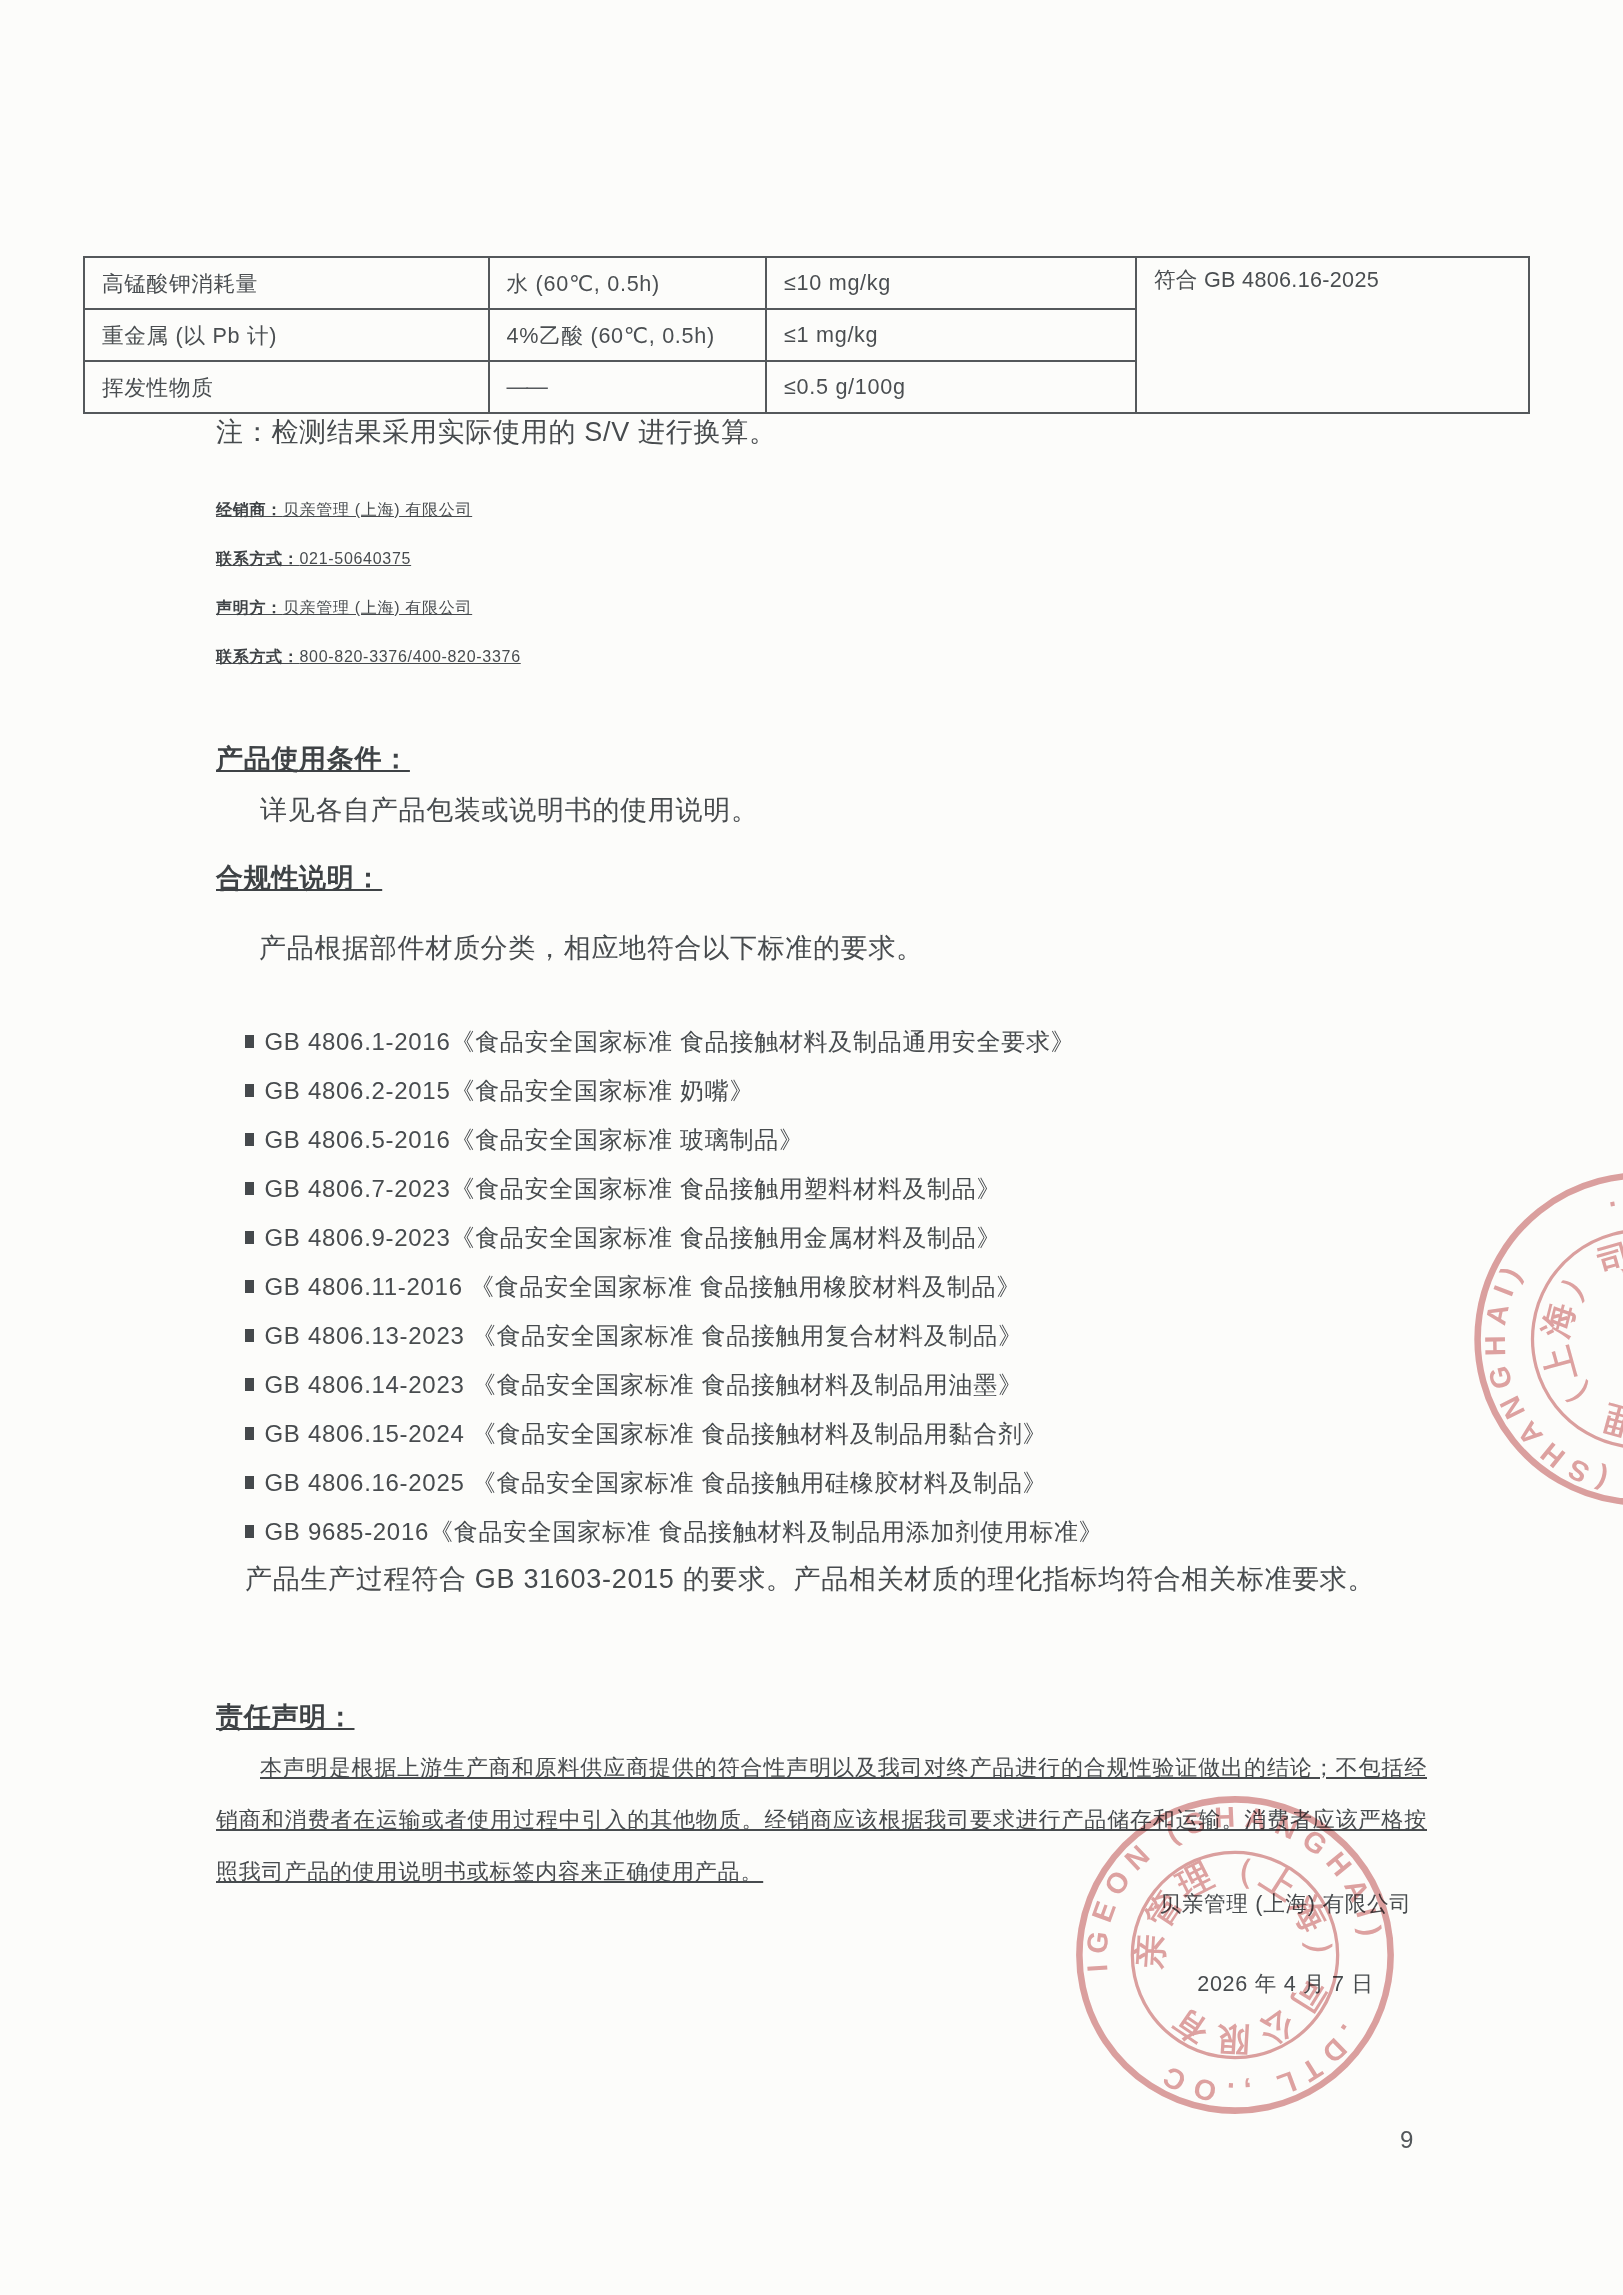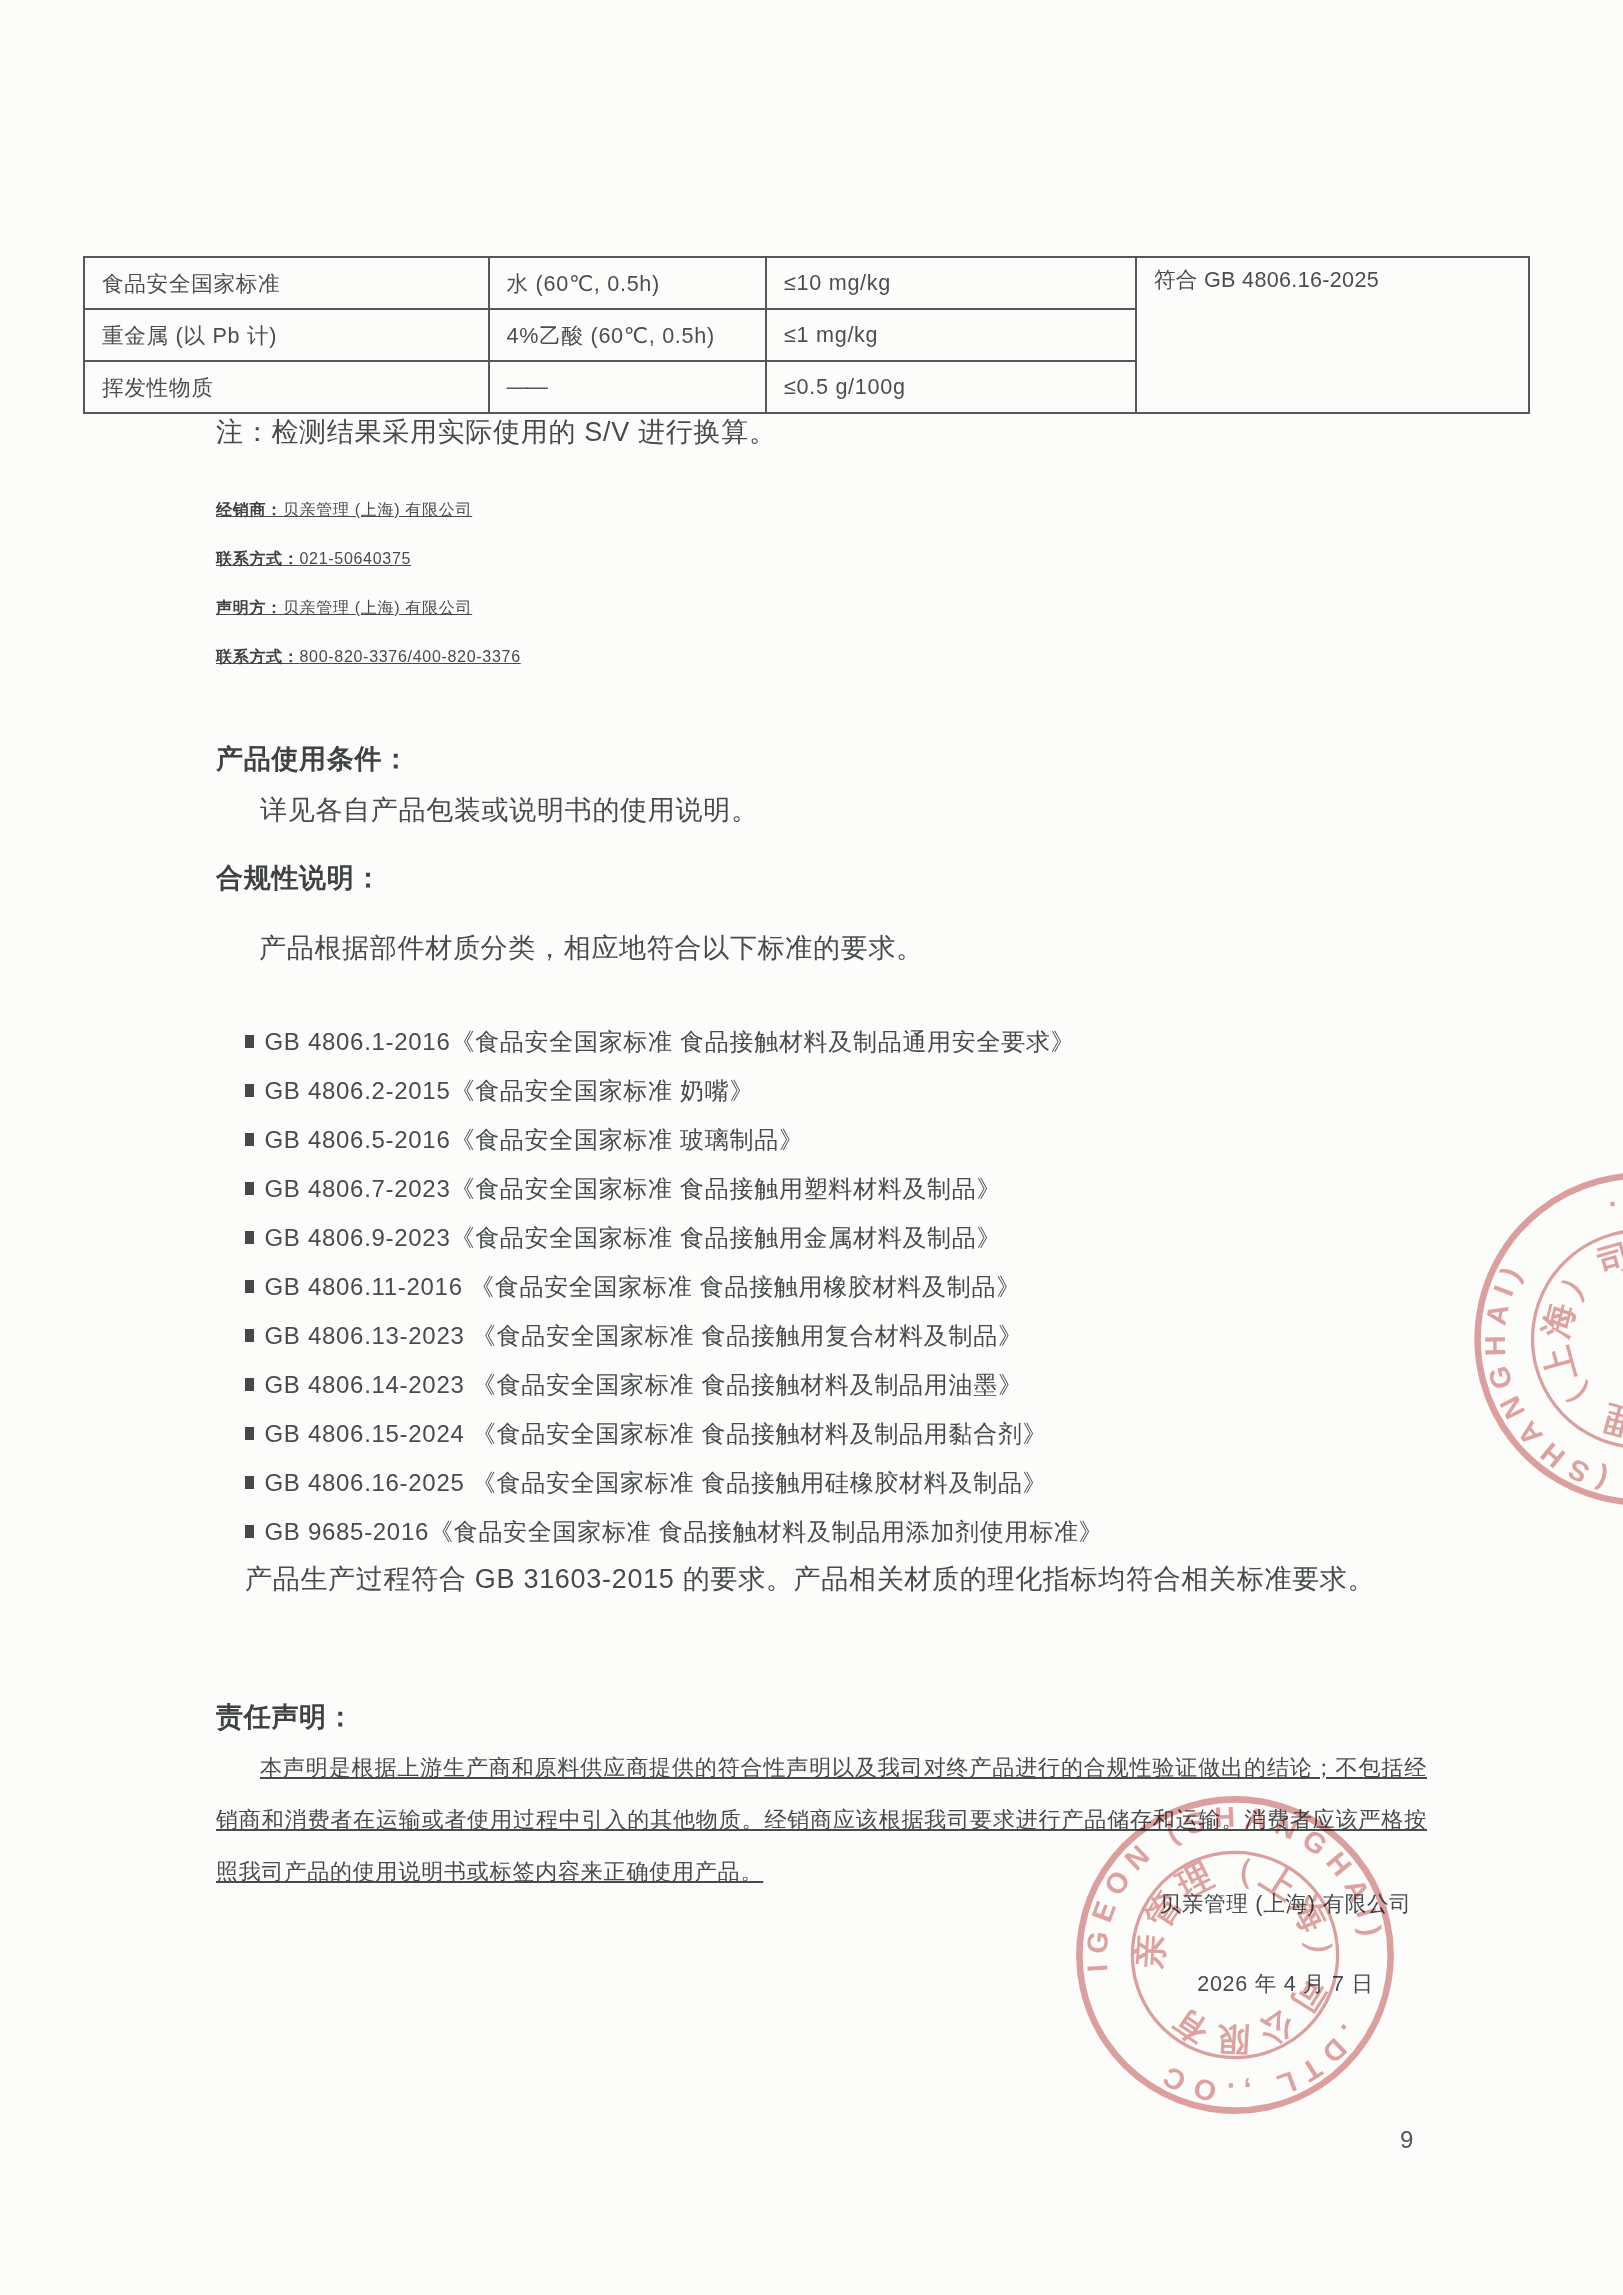--- a/index.html
+++ b/index.html
@@ -32,21 +32,21 @@
   }
   .results-table td.conclusion {
     vertical-align: top;
     padding-top: 7px;
     letter-spacing: 0.3px;
   }
   .results-table td.dash { letter-spacing: -2px; color: #55595c; }
 
   
   .tline { position: absolute; font-size: 27px; line-height: 29px; white-space: nowrap; letter-spacing: 0.7px; }
-  .bold { font-weight: 700; color: #3e4245; }
+  .bold { font-weight: 700; color: #3e4245; text-decoration: underline; }
 
   .contacts { position: absolute; left: 216px; top: 485px; font-size: 16px; line-height: 49px; letter-spacing: 0.7px; text-decoration: underline; }
   .contacts .lbl { font-weight: 700; color: #3e4245; }
 
   .standards { position: absolute; left: 245px; top: 1017px; font-size: 24px; letter-spacing: 0.7px; }
   .standards .std-item { display: flex; align-items: center; height: 49px; white-space: nowrap; }
   .std-bullet {
     display: inline-block; width: 8.5px; height: 13.7px;
     background: #45494c; margin-right: 11px; flex: 0 0 auto;
   }
@@ -76,21 +76,21 @@
 
   <table class="results-table">
     <colgroup>
       <col style="width:28.0%">
         <col style="width:19.2%">
         <col style="width:25.6%">
         <col style="width:27.2%">
     </colgroup>
     <tbody>
         <tr>
-      <td>食品安全国家标准</td>
+      <td>高锰酸钾消耗量</td>
       <td>水 (60℃, 0.5h)</td>
       <td>≤10 mg/kg</td>
       <td class="conclusion" rowspan="3">符合 GB 4806.16-2025</td>
     </tr>
     <tr>
       <td>重金属 (以 Pb 计)</td>
       <td>4%乙酸 (60℃, 0.5h)</td>
       <td>≤1 mg/kg</td>
     </tr>
     <tr>

